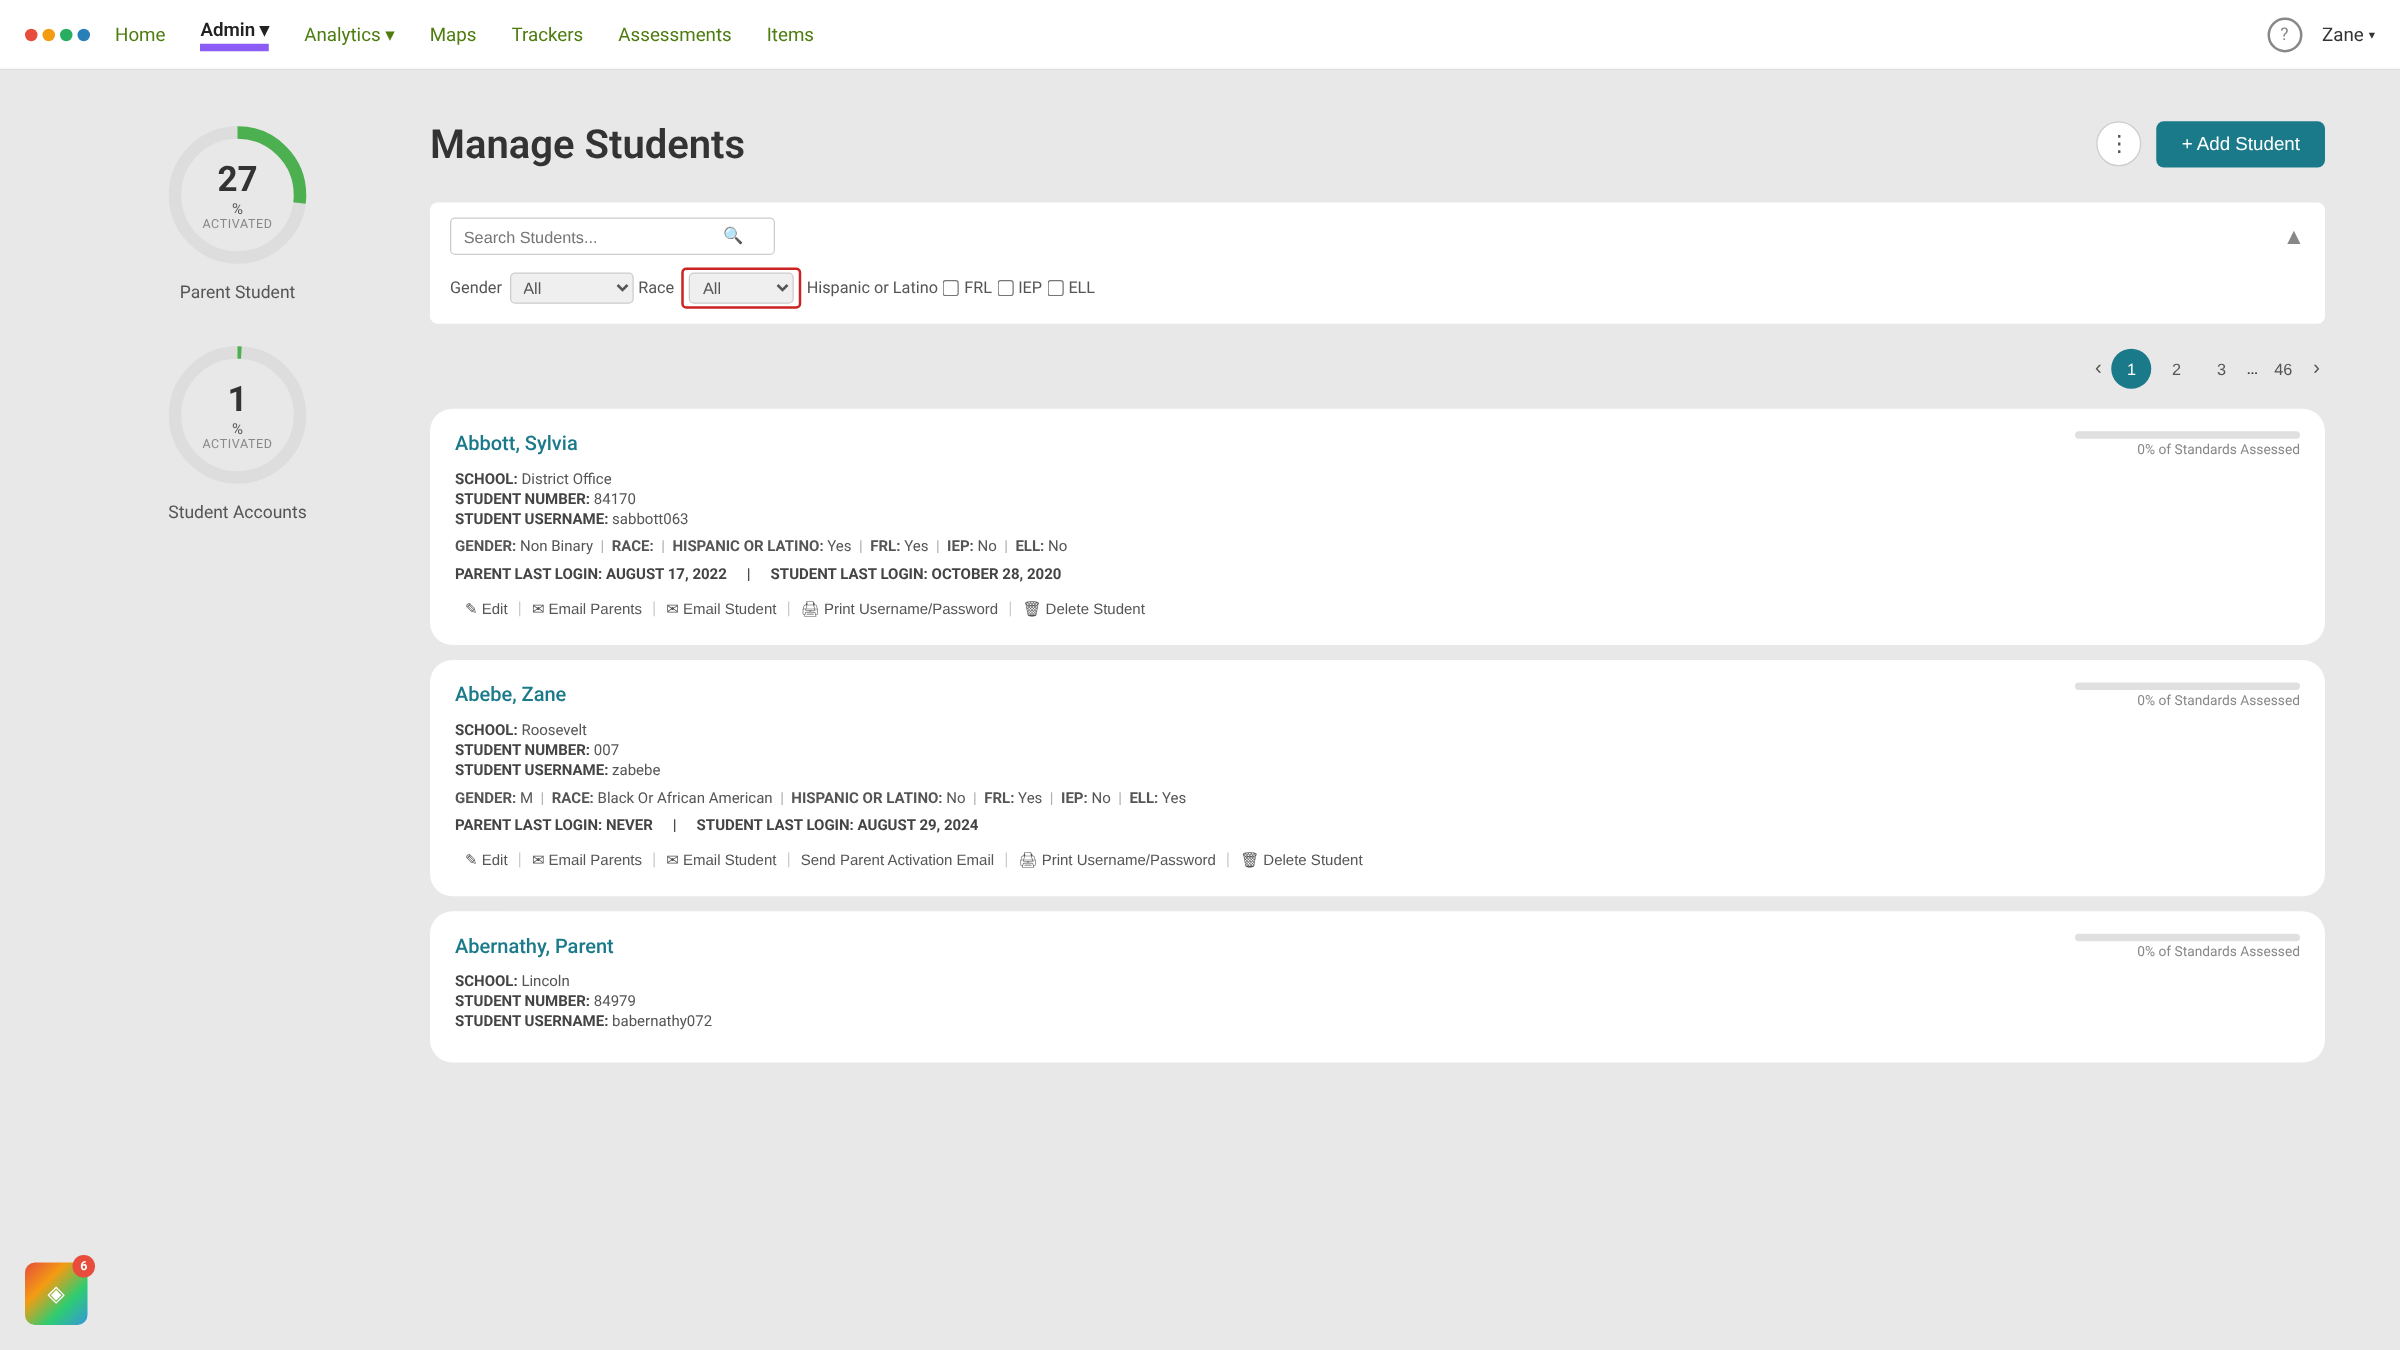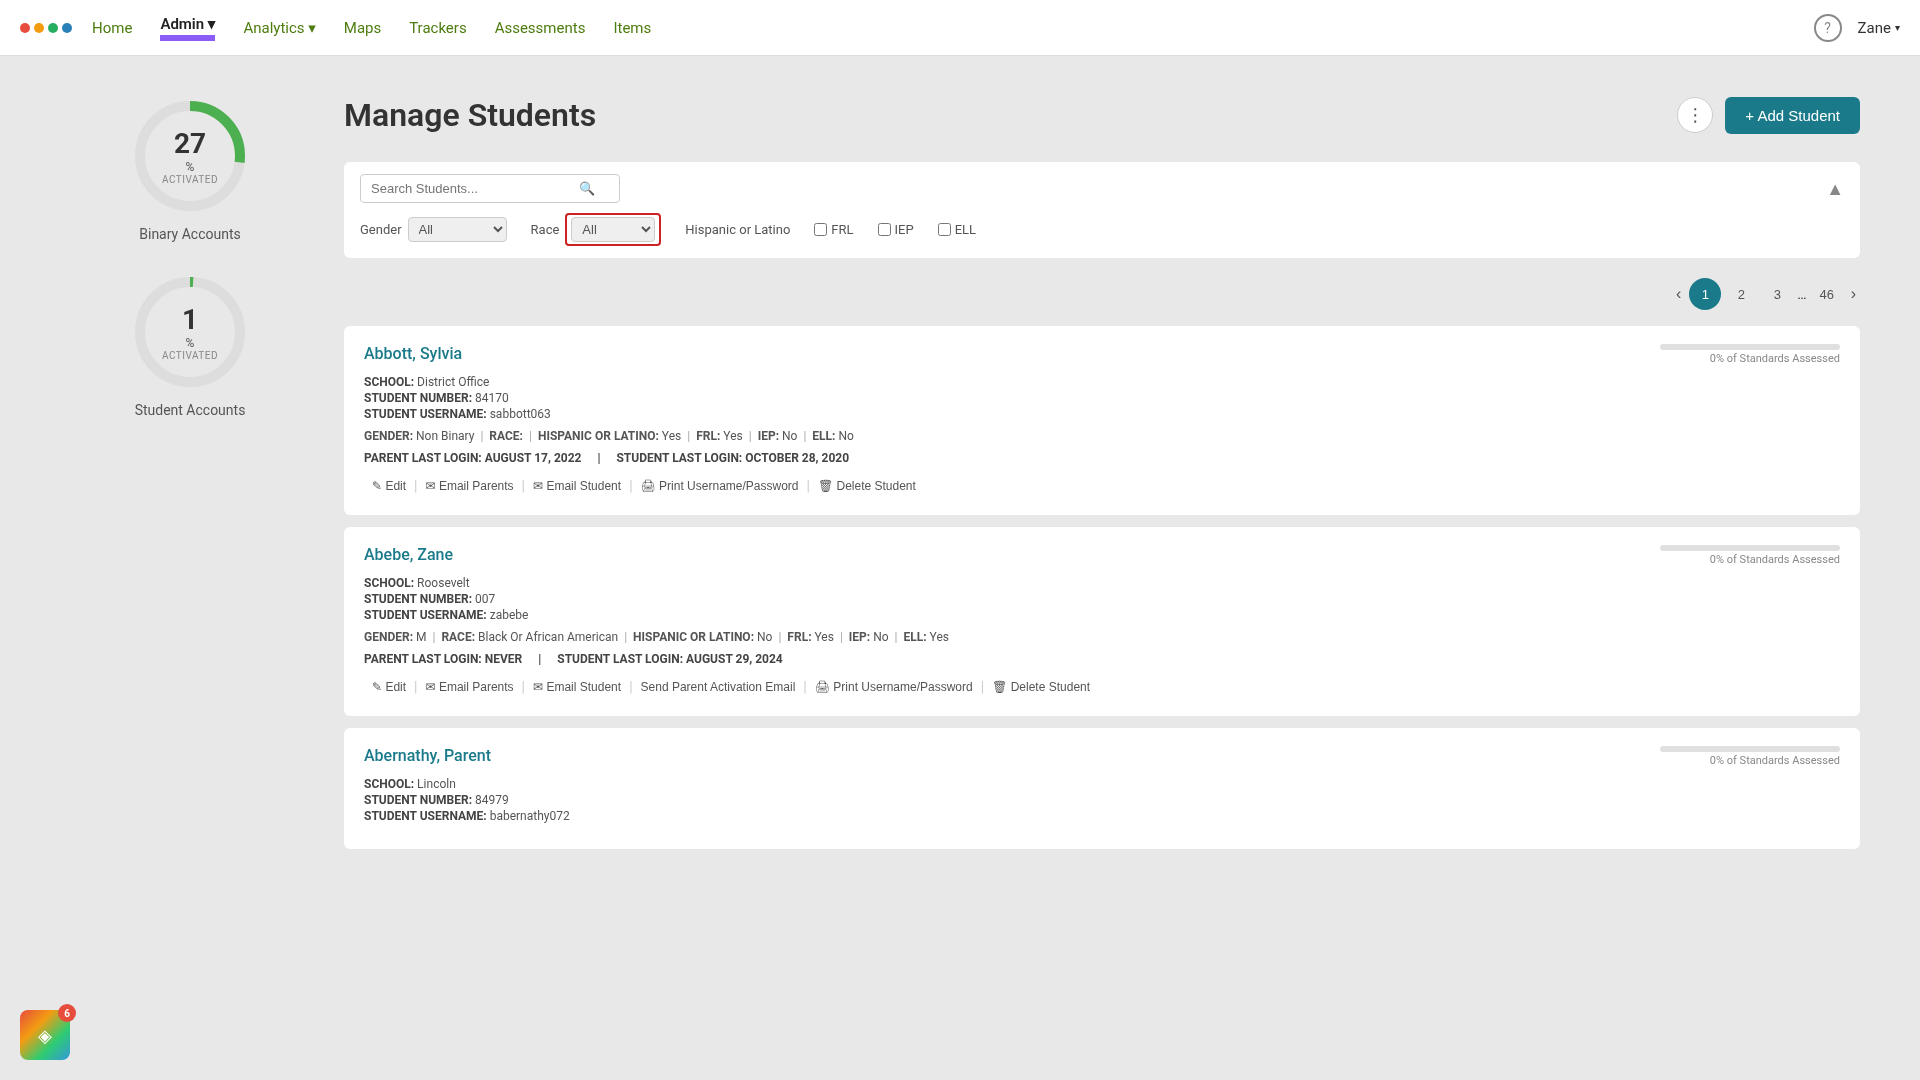--- a/index.html
+++ b/index.html
@@ -33,21 +33,21 @@
     .more-btn { width: 36px; height: 36px; border-radius: 50%; border: 1px solid #ccc; background: #fff; cursor: pointer; display: flex; align-items: center; justify-content: center; color: #555; font-size: 18px; }
     .add-student-btn { background: #1a7a8a; color: #fff; border: none; border-radius: 6px; padding: 10px 20px; font-size: 15px; cursor: pointer; display: flex; align-items: center; gap: 6px; font-weight: 500; }
 
     
     .filters-container { background: #fff; border-radius: 6px; padding: 12px 16px; margin-bottom: 20px; }
     .search-row { display: flex; align-items: center; justify-content: space-between; margin-bottom: 10px; gap: 27px; }
     .search-box { border: 1px solid #ccc; border-radius: 4px; padding: 6px 10px; font-size: 13px; width: 260px; display: flex; align-items: center; gap: 8px; color: #999; }
     .search-box input { border: none; outline: none; font-size: 13px; color: #555; width: 200px; background: transparent; }
     .collapse-btn { cursor: pointer; color: #888; font-size: 18px; }
 
-    .filter-row { display: flex; align-items: center; gap: 24px; flex-wrap: wrap; }
+    .filter-row { display: flex; align-items: center; gap: 4px; flex-wrap: wrap; }
     .filter-group { display: flex; align-items: center; gap: 6px; font-size: 13px; color: #555; }
     .filter-group label { font-size: 13px; }
     .filter-select { border: 1px solid #ccc; border-radius: 4px; padding: 3px 6px; font-size: 13px; color: #555; }
     .race-filter-wrapper { border: 2px solid #cc2222; border-radius: 4px; padding: 2px 4px; display: flex; align-items: center; gap: 4px; }
     .checkbox-group { display: flex; align-items: center; gap: 4px; font-size: 13px; color: #555; }
     .checkbox-group input[type=checkbox] { cursor: pointer; }
 
     
     .pagination { display: flex; align-items: center; justify-content: flex-end; gap: 4px; margin-bottom: 16px; }
     .page-btn { width: 32px; height: 32px; border-radius: 50%; border: none; background: transparent; cursor: pointer; font-size: 13px; color: #555; display: flex; align-items: center; justify-content: center; }
@@ -57,21 +57,21 @@
     
     .circle-card { display: flex; flex-direction: column; align-items: center; margin-bottom: 30px; }
     .circle-container { position: relative; width: 120px; height: 120px; }
     .circle-text { position: absolute; top: 50%; left: 50%; transform: translate(-50%, -50%); text-align: center; }
     .circle-number { font-size: 28px; font-weight: 700; color: #333; }
     .circle-percent { font-size: 12px; color: #555; }
     .circle-activated { font-size: 10px; color: #888; letter-spacing: 0.5px; text-transform: uppercase; }
     .circle-label { font-size: 14px; color: #555; margin-top: 10px; text-align: center; }
 
     
-    .student-card { background: #fff; border-radius: 6px; padding: 18px 20px; margin-bottom: 12px; }
+    .student-card { background: #fff; border-radius: 18px; padding: 18px 20px; margin-bottom: 12px; }
     .student-header { display: flex; align-items: flex-start; justify-content: space-between; margin-bottom: 10px; }
     .student-name { font-size: 16px; color: #1a7a8a; font-weight: 500; cursor: pointer; }
     .progress-bar-container { width: 180px; }
     .progress-bar { height: 6px; background: #e0e0e0; border-radius: 3px; margin-bottom: 2px; }
     .progress-fill { height: 100%; background: #1a7a8a; border-radius: 3px; }
     .progress-label { font-size: 11px; color: #888; text-align: right; }
 
     .student-info { font-size: 12px; color: #555; margin-bottom: 8px; }
     .student-info span { font-weight: 700; text-transform: uppercase; color: #444; }
     .student-info div { margin-bottom: 2px; }
@@ -123,21 +123,21 @@
         <svg width="120" height="120" viewBox="0 0 120 120">
           <circle cx="60" cy="60" r="50" fill="none" stroke="#ddd" stroke-width="10"></circle>
           <circle cx="60" cy="60" r="50" fill="none" stroke="#4caf50" stroke-width="10" stroke-dasharray="314.16" stroke-dashoffset="229.3" transform="rotate(-90 60 60)"></circle>
         </svg>
         <div class="circle-text">
           <div class="circle-number">27</div>
           <div class="circle-percent">%</div>
           <div class="circle-activated">ACTIVATED</div>
         </div>
       </div>
-      <div class="circle-label">Binary Accounts</div>
+      <div class="circle-label">Parent Student</div>
     </div>
 
     <div class="circle-card">
       <div class="circle-container">
         <svg width="120" height="120" viewBox="0 0 120 120">
           <circle cx="60" cy="60" r="50" fill="none" stroke="#ddd" stroke-width="10"></circle>
           <circle cx="60" cy="60" r="50" fill="none" stroke="#4caf50" stroke-width="10" stroke-dasharray="314.16" stroke-dashoffset="311.02" transform="rotate(-90 60 60)"></circle>
         </svg>
         <div class="circle-text">
           <div class="circle-number">1</div>

